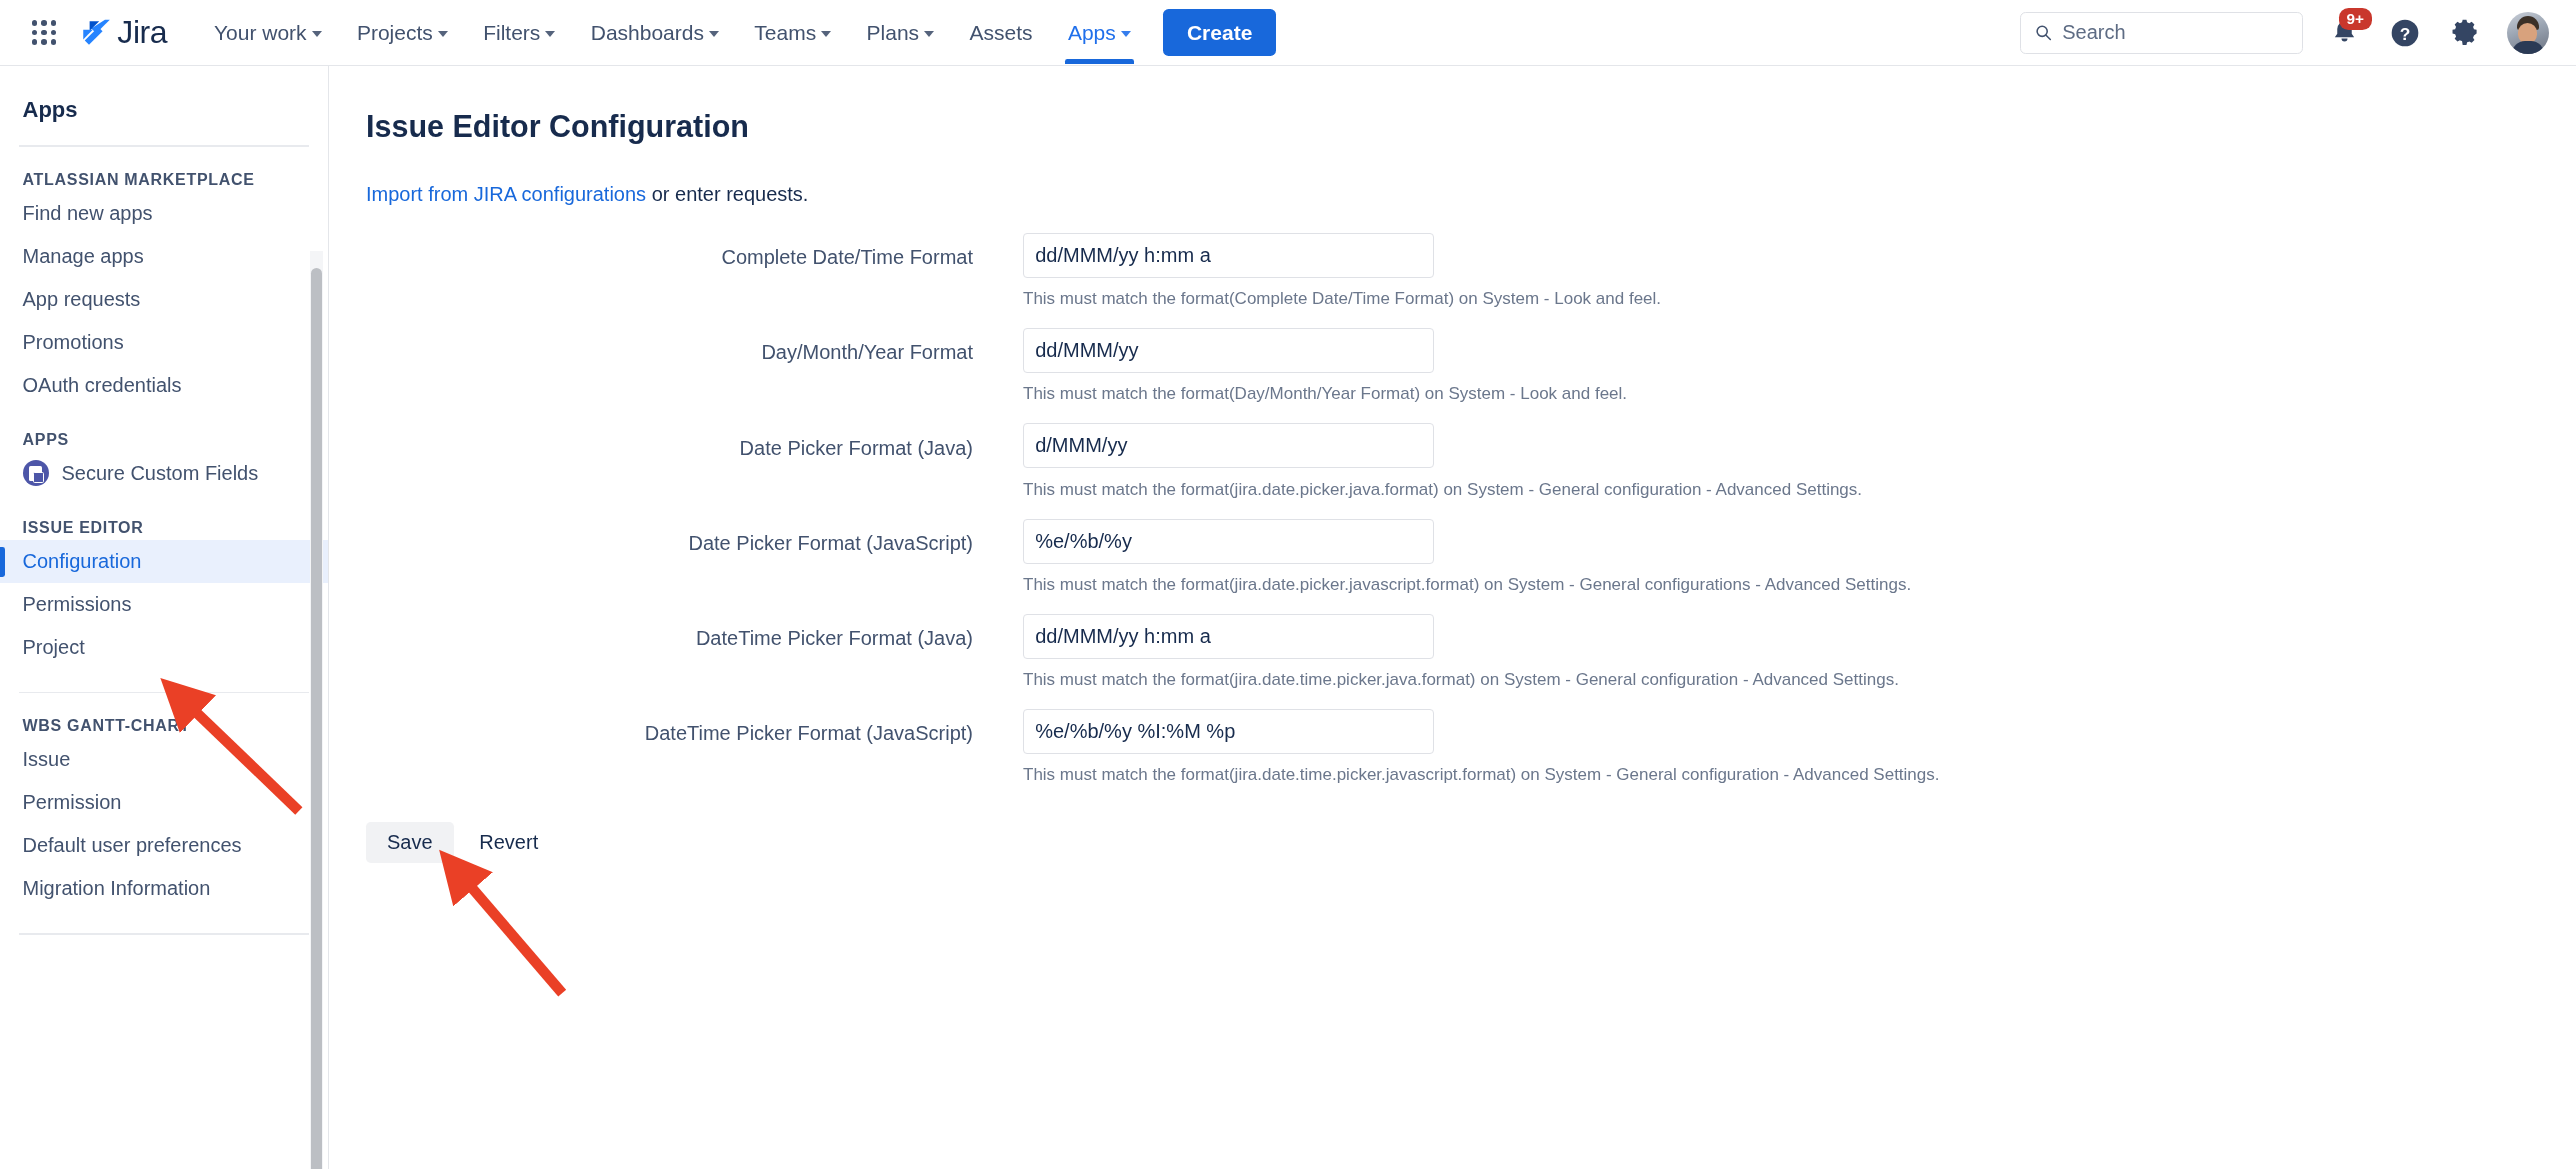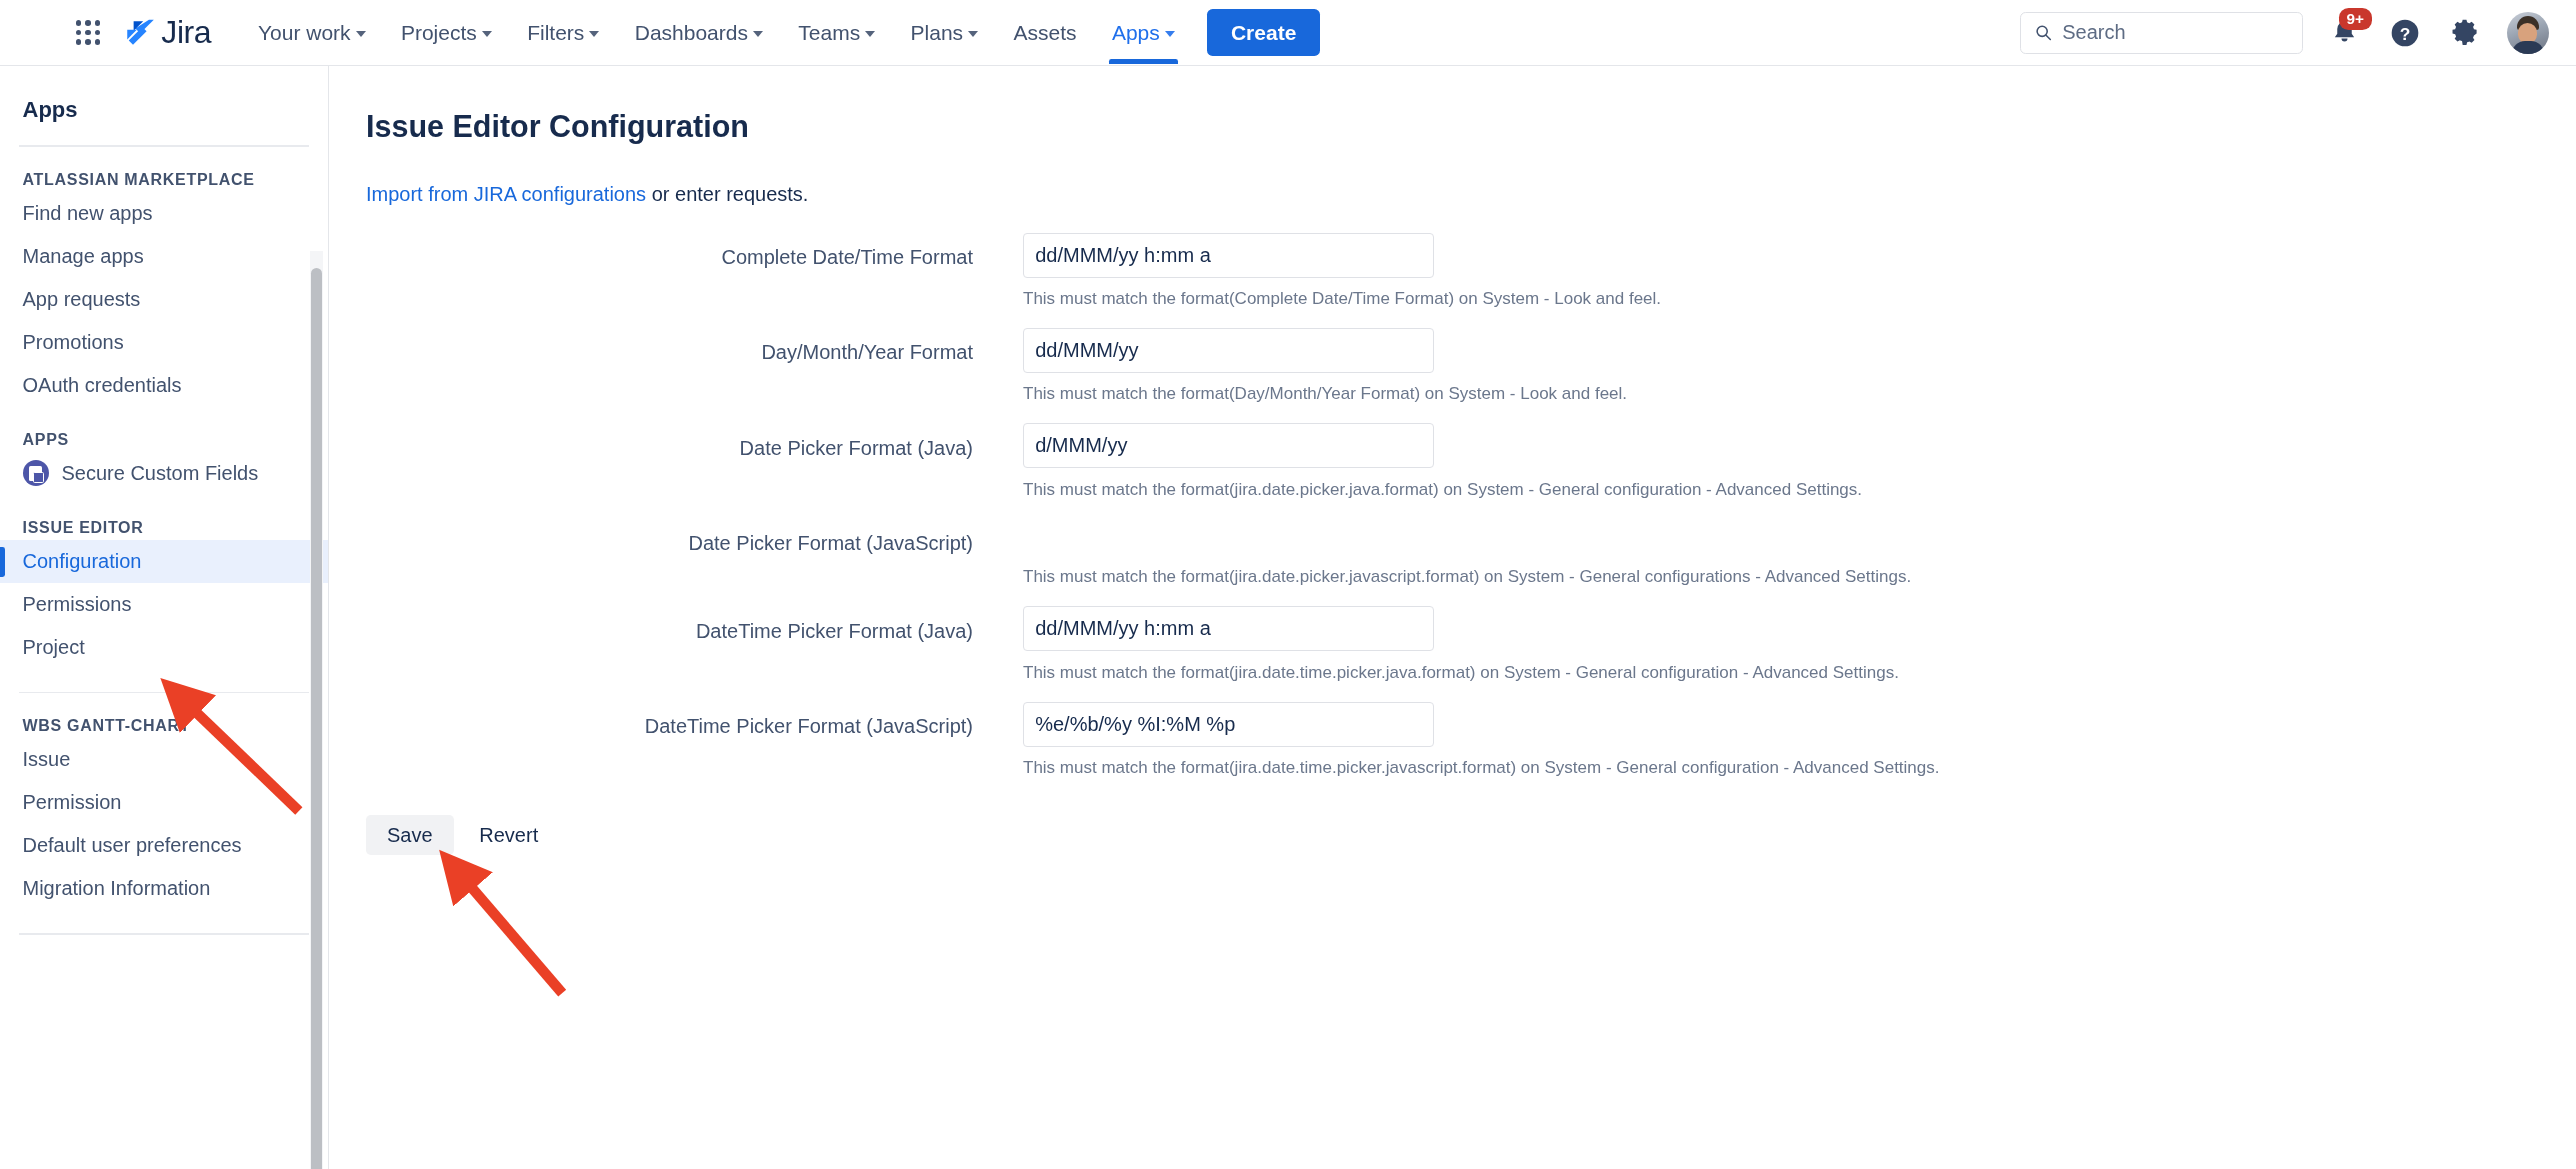--- a/index.html
+++ b/index.html
@@ -9,21 +9,21 @@
     font-family: "Liberation Sans", sans-serif;
     overflow: hidden;
   }
 
   
   .topnav {
     position: absolute; top: 0; left: 0;
     width: 2576px; height: 66px;
     background: #ffffff;
     border-bottom: 1.6px solid #e4e6ea;
-    display: flex; align-items: center; padding-left: 44px;
+    display: flex; align-items: center;
   }
   .appswitcher {
     margin-left: 24px; width: 40px; height: 40px;
     display: flex; align-items: center; justify-content: center;
     border-radius: 4.8px; cursor: pointer;
   }
   .grid9 { display: grid; grid-template-columns: repeat(3, 5.6px); grid-template-rows: repeat(3, 5.6px); gap: 4px; }
   .grid9 i { display:block; width: 5.6px; height: 5.6px; border-radius: 50%; background: #42526e; }
 
   .logo-wrap { display: flex; align-items: center; margin-left: 14.5px; cursor: pointer; }
@@ -355,20 +355,23 @@
       <div class="lbl">Date Picker Format (Java)</div>
       <div class="ctrl">
         <input type="text" value="d/MMM/yy" style="">
       </div>
     </div>
     <div class="hint">This must match the format(jira.date.picker.java.format) on System - General configuration - Advanced Settings.</div>
     <div class="rowgap"></div>
 
     <div class="row">
       <div class="lbl">Date Picker Format (JavaScript)</div>
+      <div class="ctrl">
+        <input type="text" value="%e/%b/%y" style="">
+      </div>
     </div>
     <div class="hint">This must match the format(jira.date.picker.javascript.format) on System - General configurations - Advanced Settings.</div>
     <div class="rowgap"></div>
 
     <div class="row">
       <div class="lbl">DateTime Picker Format (Java)</div>
       <div class="ctrl">
         <input type="text" value="dd/MMM/yy h:mm a" style="">
       </div>
     </div>

